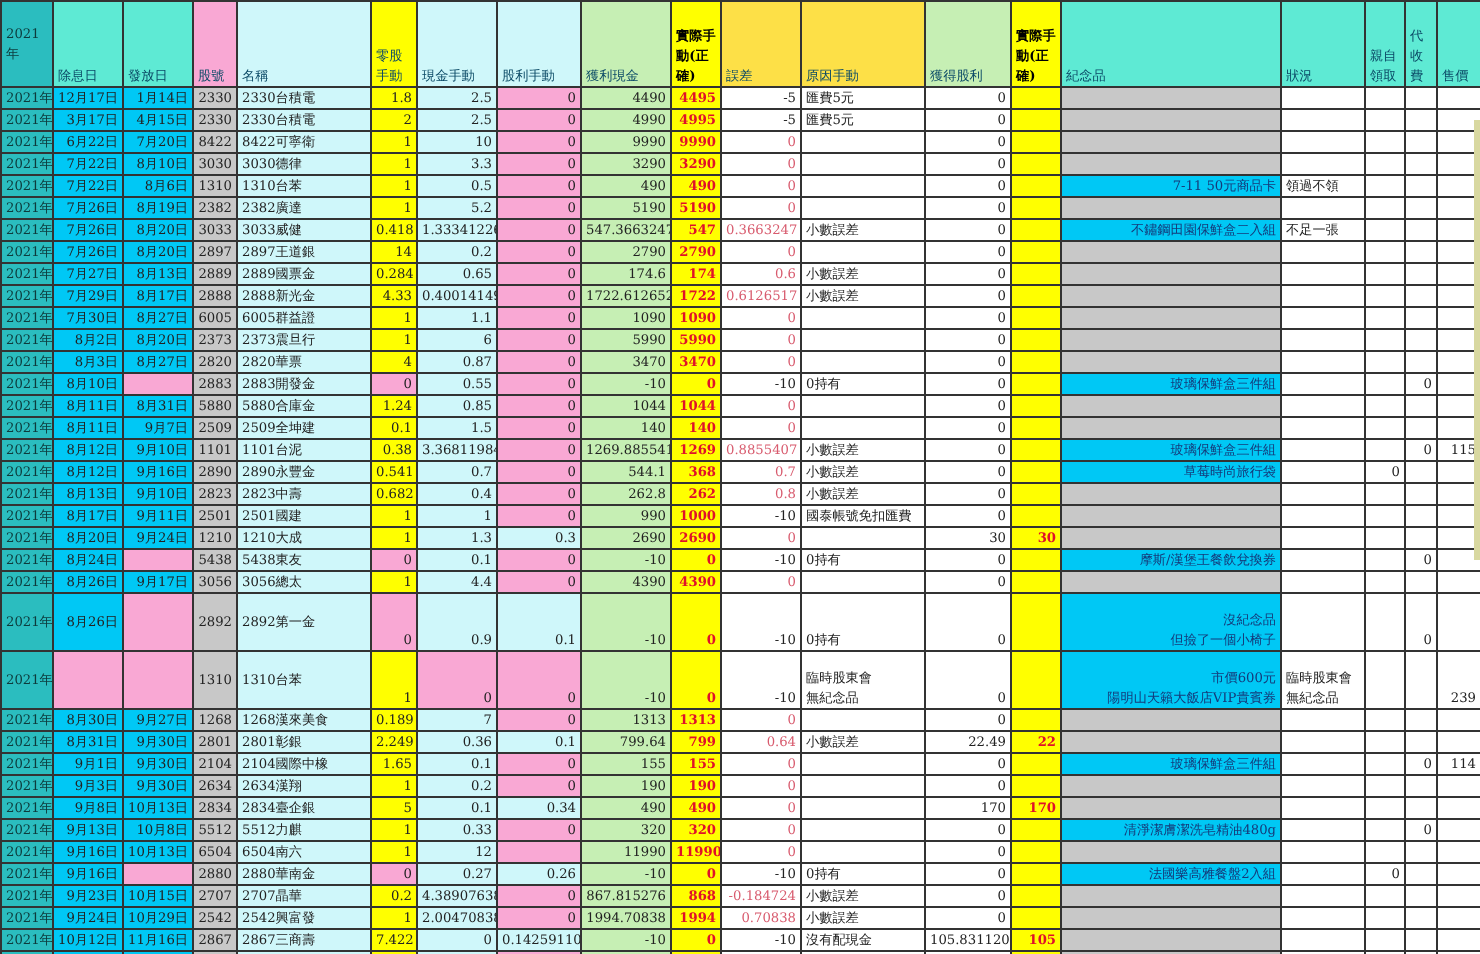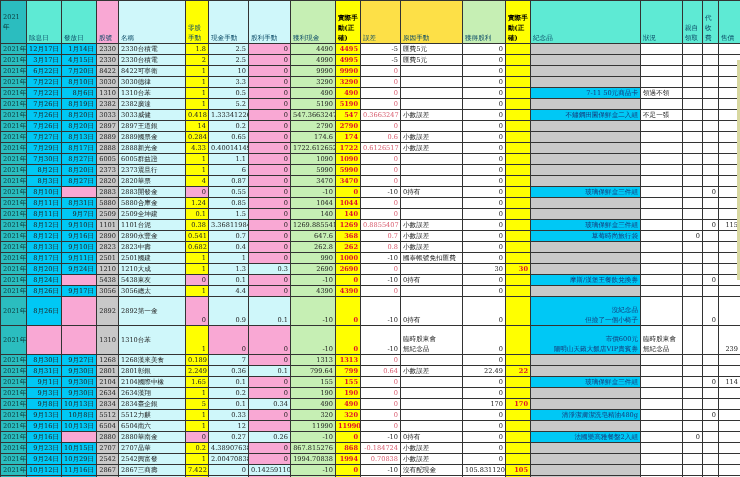--- a/index.html
+++ b/index.html
@@ -440,21 +440,21 @@
       </tr>
       <tr>
         <td class="teal c">2021年</td>
         <td class="cyan r">8月12日</td>
         <td class="cyan r">9月16日</td>
         <td class="lgray r">2890</td>
         <td class="lcyan">2890永豐金</td>
         <td class="yellow r">0.541</td>
         <td class="lcyan r">0.7</td>
         <td class="gray r">0</td>
-        <td class="lgreen r">647.6</td>
+        <td class="lgreen r">544.1</td>
         <td class="yellow r red">368</td>
         <td class="white r pink">0.7</td>
         <td class="white">小數誤差</td>
         <td class="white r">0</td>
         <td class="yellow r red"></td>
         <td class="cyan gift">草莓時尚旅行袋</td>
         <td class="white"></td>
         <td class="white r">0</td>
         <td class="white r"></td>
         <td class="white r"></td>

